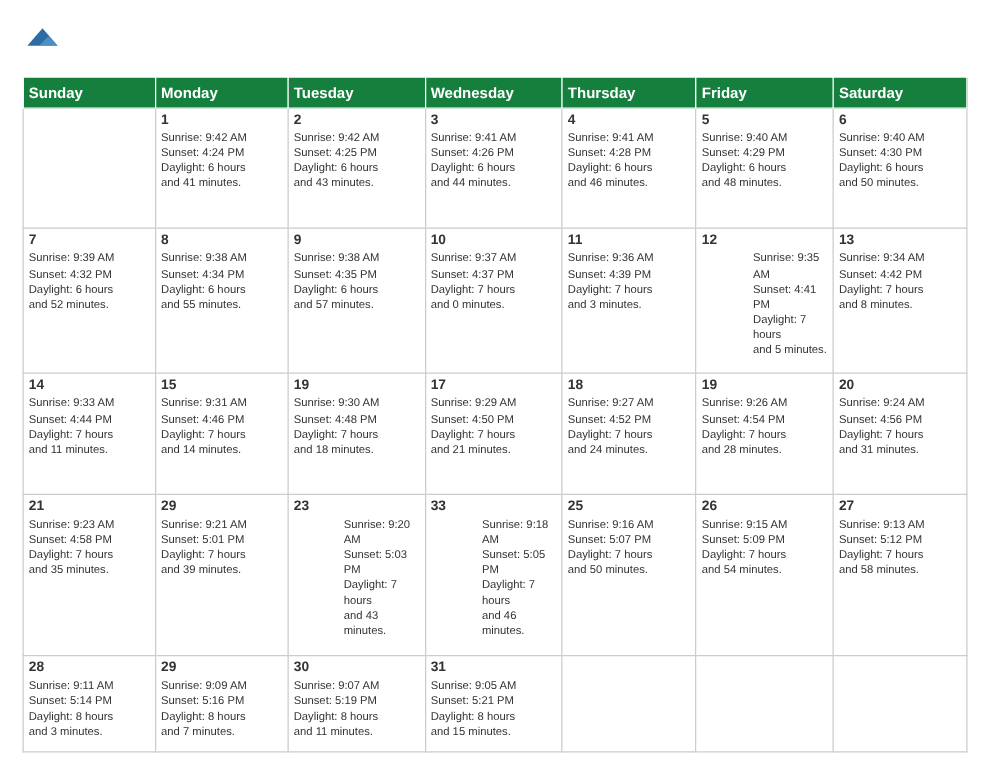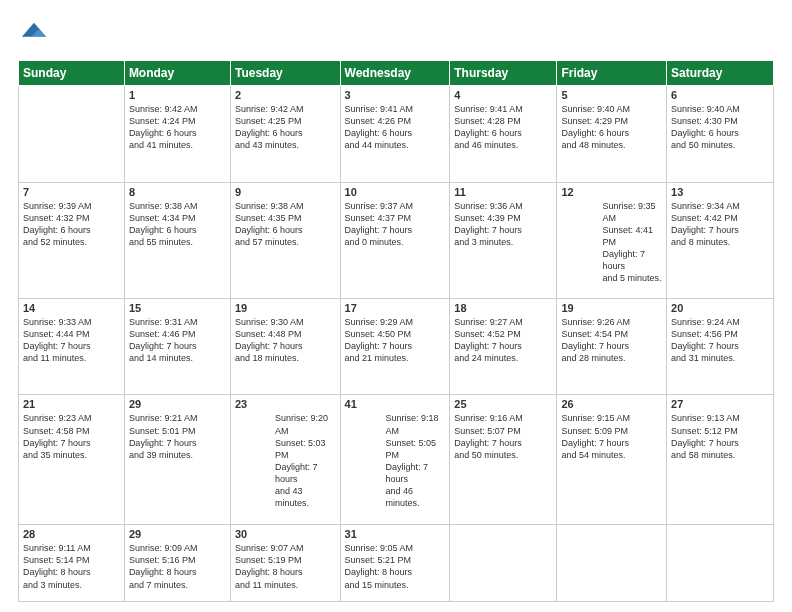--- a/index.html
+++ b/index.html
@@ -296,21 +296,21 @@
 and 39 minutes.</div>
             </td>
             <td>
               <span class="day-num">23</span>
               <div class="day-info" style="white-space: pre-line; margin-left: 40px;">Sunrise: 9:20 AM
 Sunset: 5:03 PM
 Daylight: 7 hours
 and 43 minutes.</div>
             </td>
             <td>
-              <span class="day-num">41</span>
+              <span class="day-num">33</span>
               <div class="day-info" style="white-space: pre-line; margin-left: 41px;">Sunrise: 9:18 AM
 Sunset: 5:05 PM
 Daylight: 7 hours
 and 46 minutes.</div>
             </td>
             <td>
               <span class="day-num">25</span>
               <div class="day-info" style="white-space: pre-line;">Sunrise: 9:16 AM
 Sunset: 5:07 PM
 Daylight: 7 hours

